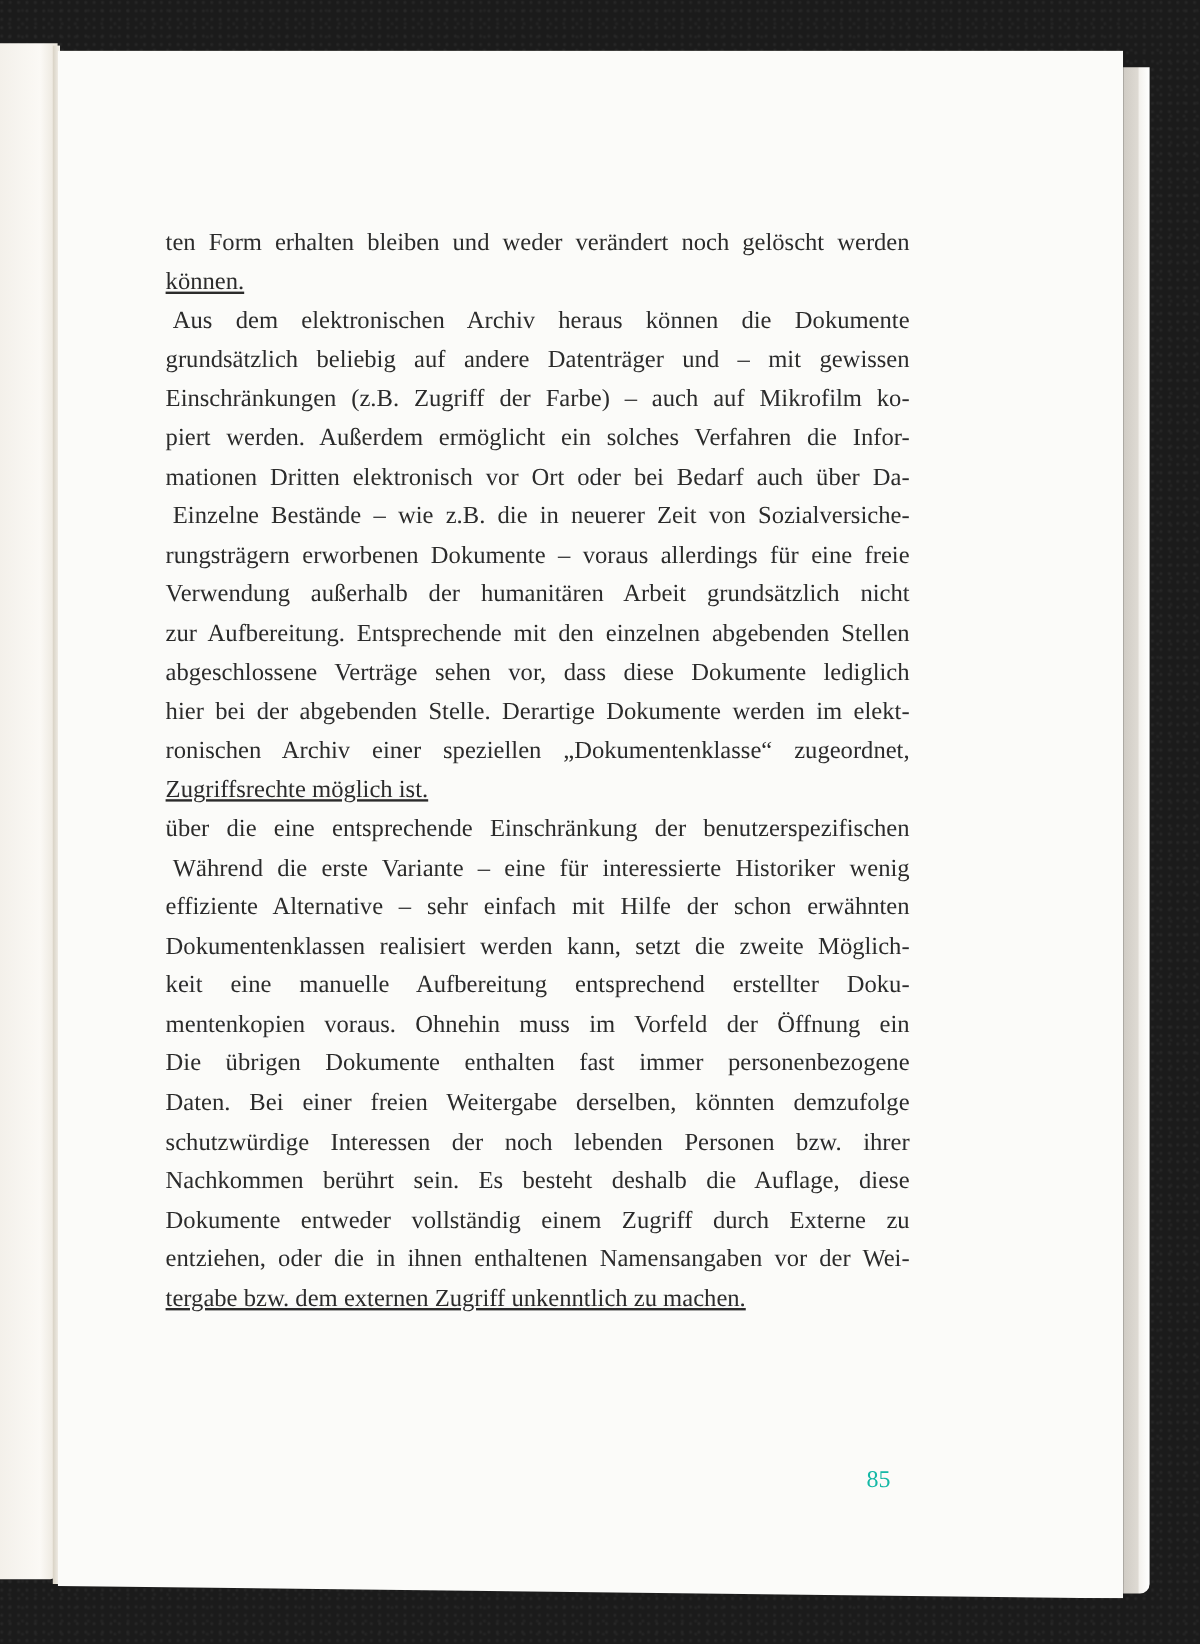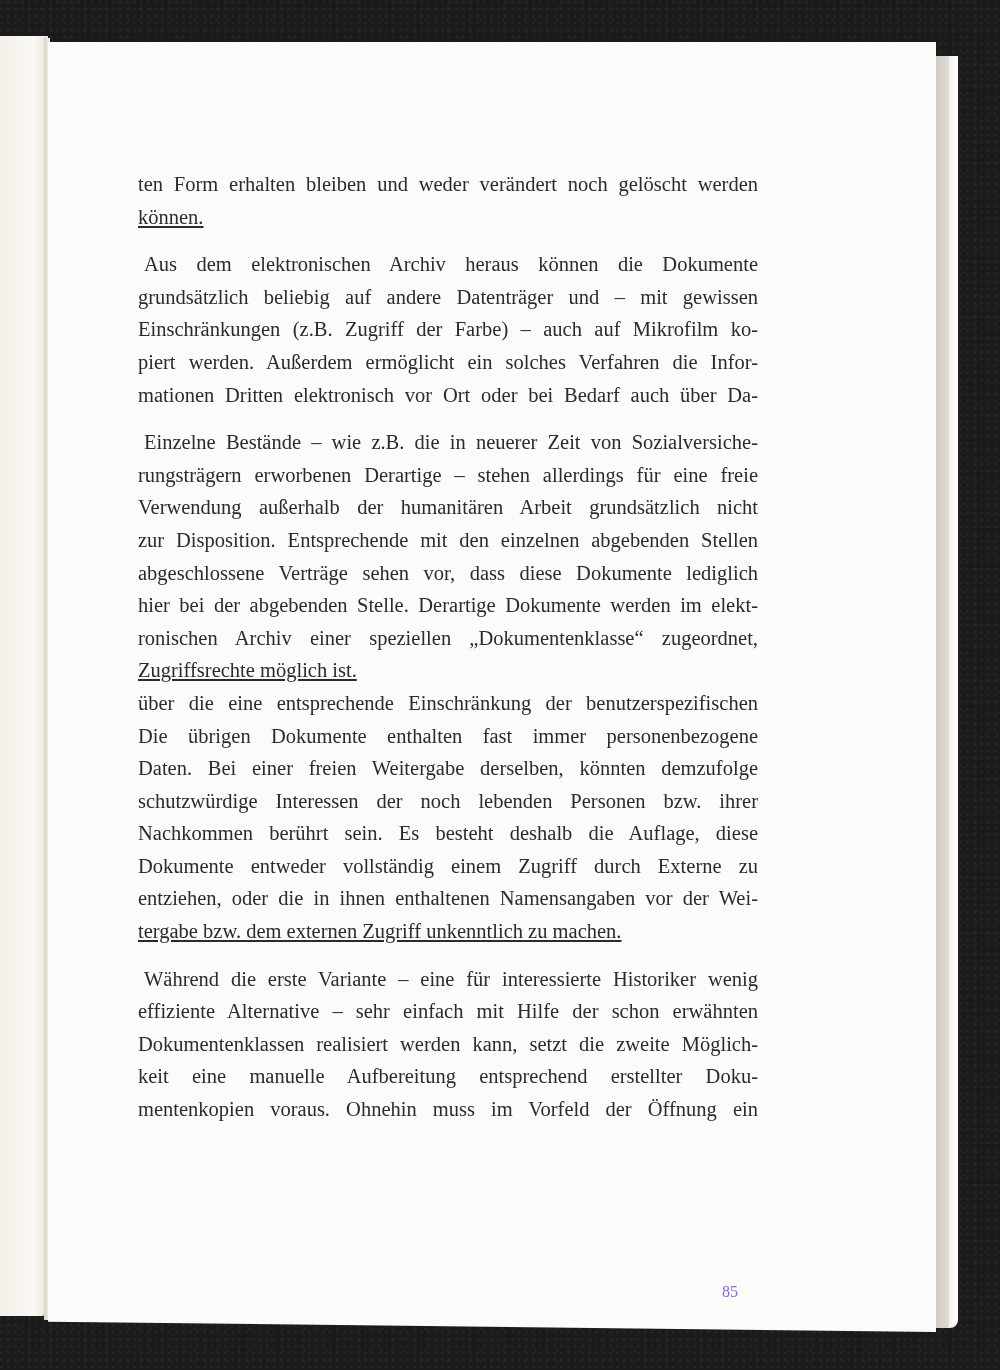--- a/index.html
+++ b/index.html
@@ -49,47 +49,46 @@
       left: 936px;
       top: 56px;
       width: 22px;
       height: 1272px;
       background: linear-gradient(to right, #cfcbc4 0%, #dedad3 55%, #f4f2ee 62%, #ffffff 100%);
       border-bottom-right-radius: 8px;
     }
     .text-block {
       position: absolute;
       left: 138px;
-      top: 168px;
+      top: 186px;
       width: 620px;
       color: #2b2b2b;
       font-size: 20.5px;
       line-height: 32.6px;
     }
     .line {
       display: block;
       white-space: nowrap;
       text-align: justify;
       text-align-last: justify;
       height: 32.6px;
     }
     .line.last {
       text-align-last: left;
       text-decoration: underline;
     }
     .line.indent {
       padding-left: 6px;
-      margin-top: 15px;
     }
     .page-number {
       position: absolute;
       left: 722px;
-      top: 1283px;
-      font-size: 16px;
-      color: #8b5cf6;
+      top: 1222px;
+      font-size: 20px;
+      color: #14b8a6;
     }
   </style>
 </head>
 <body>
 
 <div class="left-page"></div>
 <div class="gutter"></div>
 <div class="page"></div>
 <div class="page-edge"></div>
 
@@ -103,42 +102,42 @@
   <div>
     <span class="line indent">Aus dem elektronischen Archiv heraus können die Dokumente</span>
     <span class="line">grundsätzlich beliebig auf andere Datenträger und – mit gewissen</span>
     <span class="line">Einschränkungen (z.B. Zugriff der Farbe) – auch auf Mikrofilm ko-</span>
     <span class="line">piert werden. Außerdem ermöglicht ein solches Verfahren die Infor-</span>
     <span class="line">mationen Dritten elektronisch vor Ort oder bei Bedarf auch über Da-</span>
   </div>
 
   <div>
     <span class="line indent">Einzelne Bestände – wie z.B. die in neuerer Zeit von Sozialversiche-</span>
-    <span class="line">rungsträgern erworbenen Derartige – stehen allerdings für eine freie</span>
+    <span class="line">rungsträgern erworbenen Dokumente – voraus allerdings für eine freie</span>
     <span class="line">Verwendung außerhalb der humanitären Arbeit grundsätzlich nicht</span>
-    <span class="line">zur Disposition. Entsprechende mit den einzelnen abgebenden Stellen</span>
+    <span class="line">zur Aufbereitung. Entsprechende mit den einzelnen abgebenden Stellen</span>
     <span class="line">abgeschlossene Verträge sehen vor, dass diese Dokumente lediglich</span>
     <span class="line">hier bei der abgebenden Stelle. Derartige Dokumente werden im elekt-</span>
     <span class="line">ronischen Archiv einer speziellen „Dokumentenklasse“ zugeordnet,</span>
     <span class="line last">Zugriffsrechte möglich ist.</span>
     <span class="line">über die eine entsprechende Einschränkung der benutzerspezifischen</span>
+  </div>
+
+  <div>
+    <span class="line indent">Während die erste Variante – eine für interessierte Historiker wenig</span>
+    <span class="line">effiziente Alternative – sehr einfach mit Hilfe der schon erwähnten</span>
+    <span class="line">Dokumentenklassen realisiert werden kann, setzt die zweite Möglich-</span>
+    <span class="line">keit eine manuelle Aufbereitung entsprechend erstellter Doku-</span>
+    <span class="line">mentenkopien voraus. Ohnehin muss im Vorfeld der Öffnung ein</span>
   </div>
 
   <div>
     <span class="line">Die übrigen Dokumente enthalten fast immer personenbezogene</span>
     <span class="line">Daten. Bei einer freien Weitergabe derselben, könnten demzufolge</span>
     <span class="line">schutzwürdige Interessen der noch lebenden Personen bzw. ihrer</span>
     <span class="line">Nachkommen berührt sein. Es besteht deshalb die Auflage, diese</span>
     <span class="line">Dokumente entweder vollständig einem Zugriff durch Externe zu</span>
     <span class="line">entziehen, oder die in ihnen enthaltenen Namensangaben vor der Wei-</span>
     <span class="line last">tergabe bzw. dem externen Zugriff unkenntlich zu machen.</span>
   </div>
-
-  <div>
-    <span class="line indent">Während die erste Variante – eine für interessierte Historiker wenig</span>
-    <span class="line">effiziente Alternative – sehr einfach mit Hilfe der schon erwähnten</span>
-    <span class="line">Dokumentenklassen realisiert werden kann, setzt die zweite Möglich-</span>
-    <span class="line">keit eine manuelle Aufbereitung entsprechend erstellter Doku-</span>
-    <span class="line">mentenkopien voraus. Ohnehin muss im Vorfeld der Öffnung ein</span>
-  </div>
 </div>
 
 <div class="page-number">85</div>
 
 </body></html>

